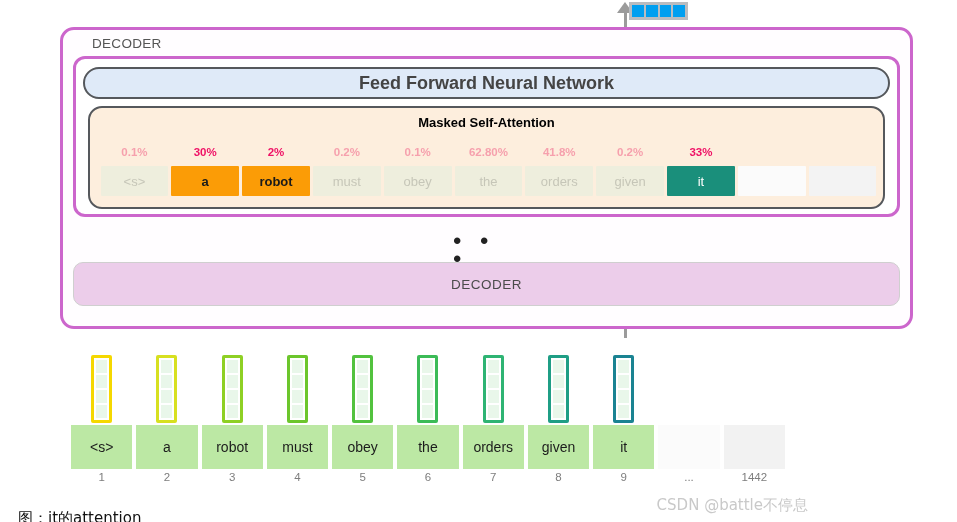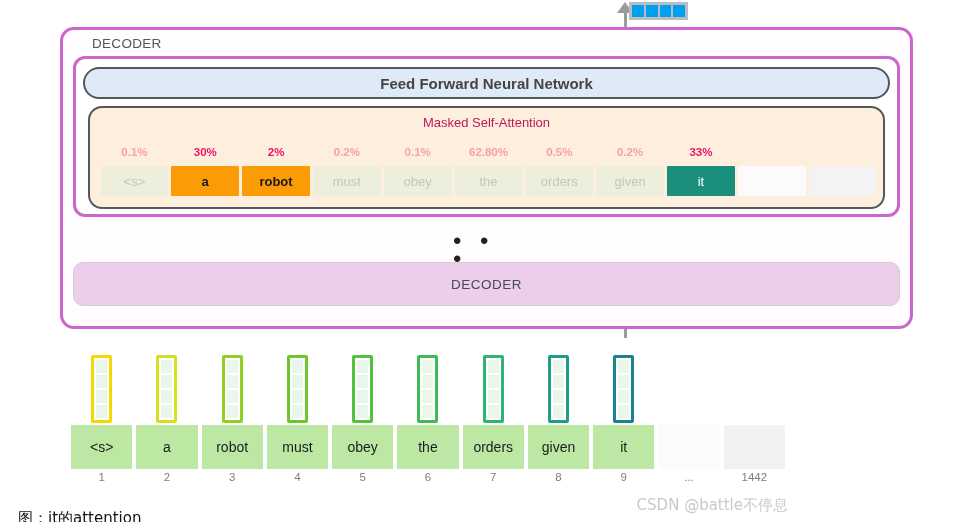--- a/index.html
+++ b/index.html
@@ -48,34 +48,34 @@
     box-sizing:border-box;z-index:6;
   }
 
   
   .ffn{
     position:absolute;left:83px;top:67px;width:807px;height:32px;
     background:#dfeaf8;border:2px solid #55585c;border-radius:16px;
     box-sizing:border-box;display:flex;align-items:center;
     justify-content:center;z-index:8;
   }
-  .ffn span{font-size:15px;font-weight:bold;color:#444;}
+  .ffn span{font-size:18px;font-weight:bold;color:#444;}
 
   
   .msa{
     position:absolute;left:88px;top:106px;width:797px;height:103px;
     background:#fdeedd;border:2px solid #55585c;border-radius:14px;
     box-sizing:border-box;z-index:8;overflow:hidden;
   }
   .msa-title{
     position:absolute;left:0;top:7px;width:100%;text-align:center;
-    font-size:13px;font-weight:normal;color:#be185d;
+    font-size:13px;font-weight:bold;color:#000000;
   }
   .pct-row{
-    position:absolute;left:9px;top:38px;width:779px;height:18px;display:flex;justify-content:center;
+    position:absolute;left:9px;top:38px;width:779px;height:18px;display:flex;
   }
   .pct{flex:1;text-align:center;font-size:11.5px;color:#f6a0ad;font-weight:bold;}
   .pct.hi{color:#ef1266;}
   .tok-row{
     position:absolute;left:9px;top:58px;width:779px;height:30px;display:flex;
   }
   .tok{
     flex:1;margin:0 1.5px;display:flex;align-items:center;justify-content:center;
     font-size:13px;border-radius:1px;
   }
@@ -125,21 +125,21 @@
     position:absolute;left:69px;top:471px;width:718px;height:18px;display:flex;z-index:4;
   }
   .bidx{flex:1;text-align:center;font-size:11.5px;color:#7d7d7d;}
 
   
   .caption{
     position:absolute;left:18px;top:509px;font-size:15px;color:#111;
     font-family:"DejaVu Sans",sans-serif;z-index:9;
   }
   .watermark{
-    position:absolute;right:20px;top:496px;font-size:15px;color:#c9c9c9;
+    position:absolute;right:0;top:496px;font-size:15px;color:#c9c9c9;
     font-family:"DejaVu Sans",sans-serif;z-index:9;
   }
 </style>
 </head>
 <body>
 
 <div id="stage">
 
   <div class="arrow-head"></div>
   <div class="arrow-line"></div>
@@ -161,21 +161,21 @@
 
   <div class="msa">
     <div class="msa-title">Masked Self-Attention</div>
     <div class="pct-row" id="pctrow">
         <div class="pct">0.1%</div>
         <div class="pct hi">30%</div>
         <div class="pct hi">2%</div>
         <div class="pct">0.2%</div>
         <div class="pct">0.1%</div>
         <div class="pct">62.80%</div>
-        <div class="pct">0.5%</div>
+        <div class="pct">41.8%</div>
         <div class="pct">0.2%</div>
         <div class="pct hi">33%</div>
         <div class="pct"></div>
         <div class="pct"></div>
       </div>
     <div class="tok-row" id="tokrow">
         <div class="tok dim">&lt;s&gt;</div>
         <div class="tok orange">a</div>
         <div class="tok orange">robot</div>
         <div class="tok dim">must</div>

